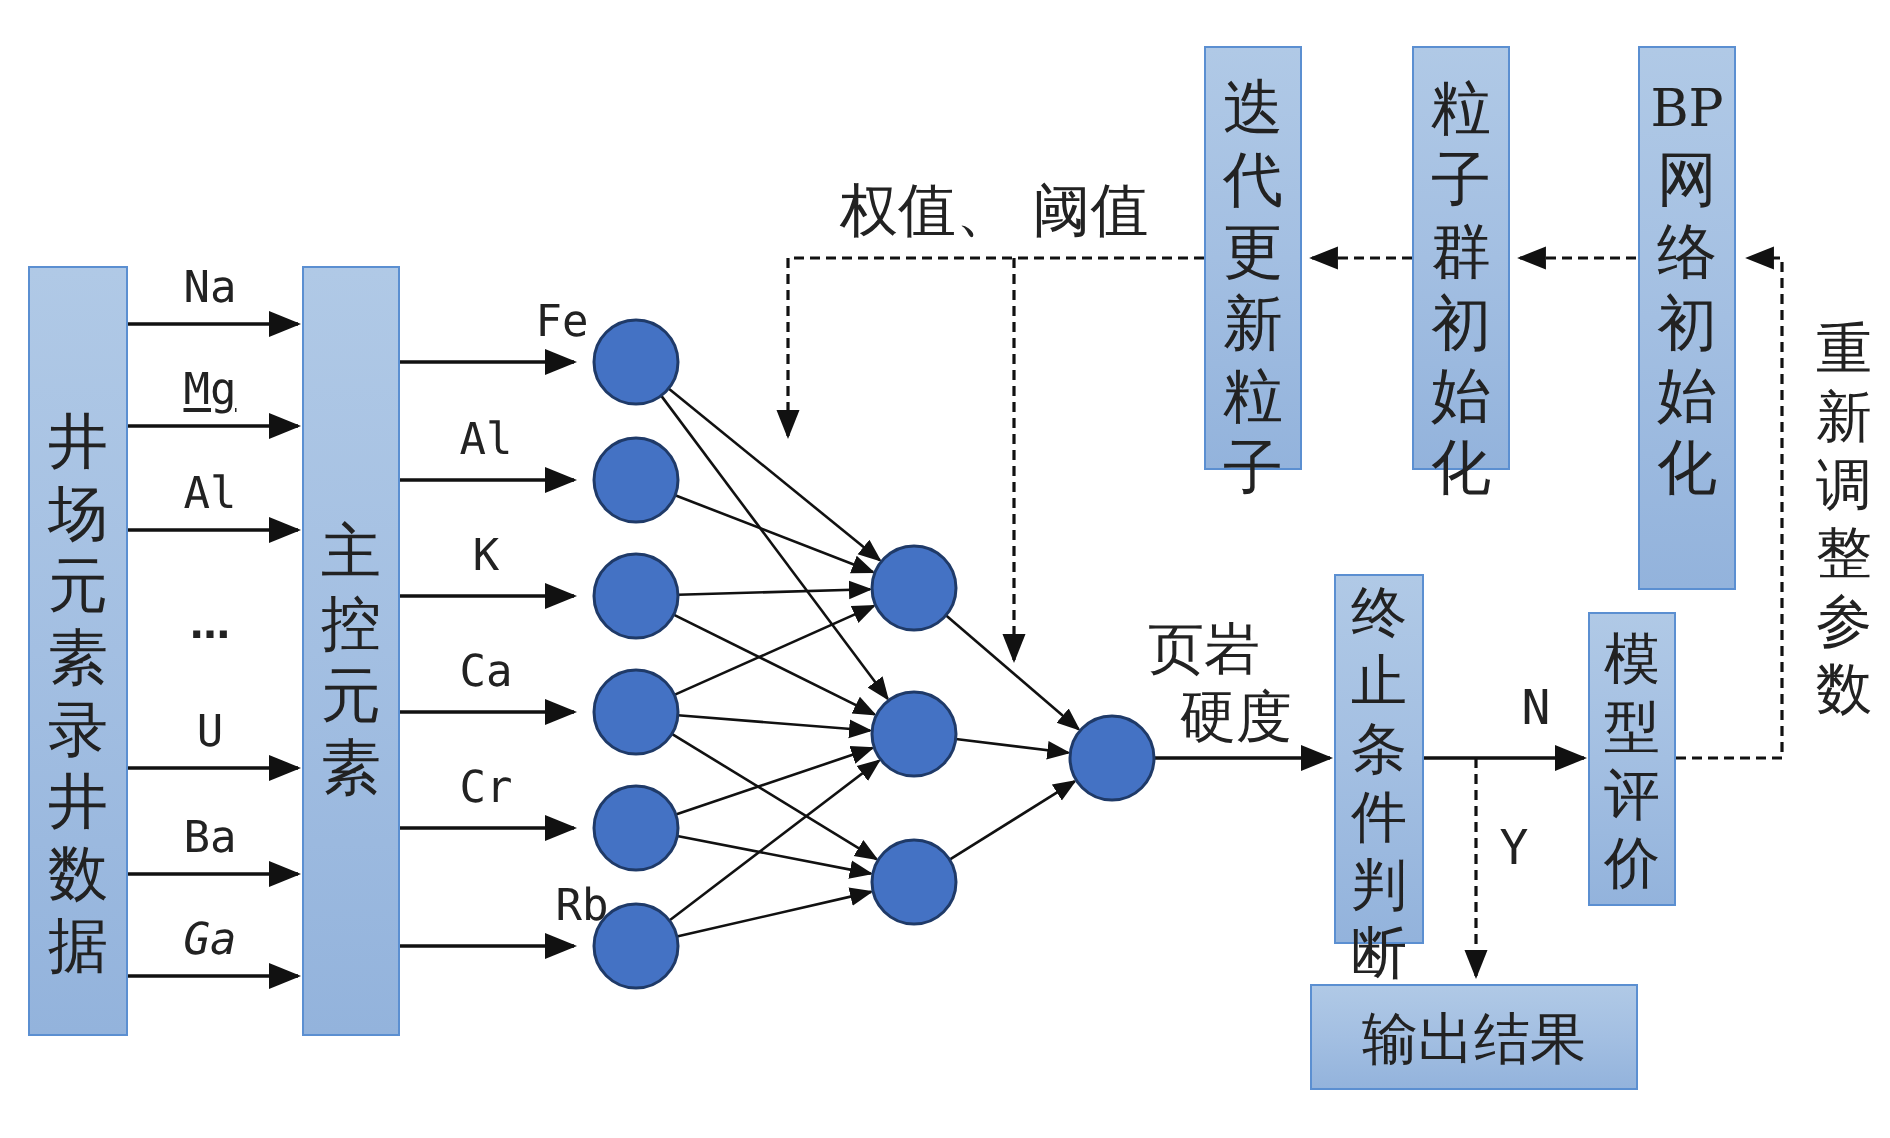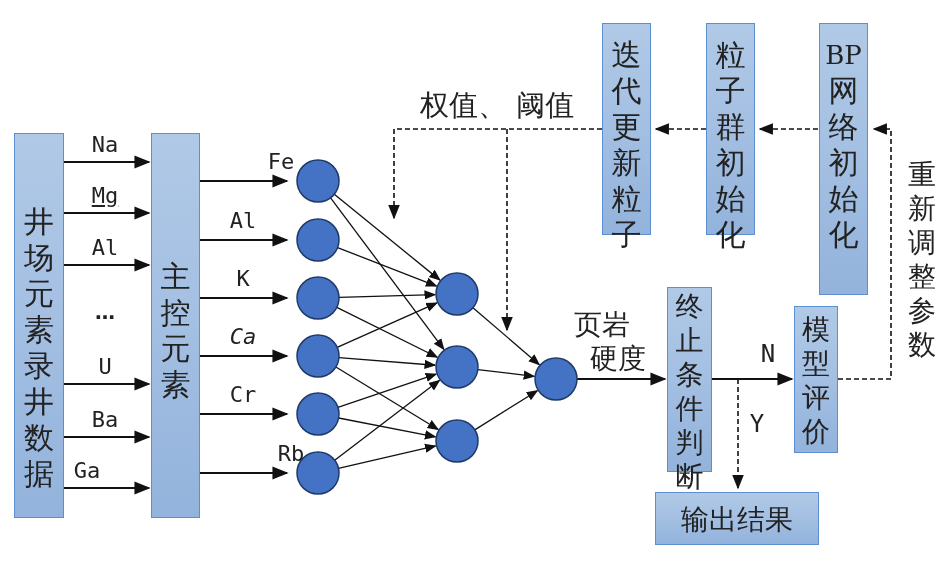--- a/index.html
+++ b/index.html
@@ -103,27 +103,27 @@
     </div>
 </div>
 
 <div id="input-labels">
     <div class="lbl" style="left: 105px; top: 132px;">Na</div>
     <div class="lbl" style="left: 105px; top: 183px; text-decoration: underline;">Mg</div>
     <div class="lbl" style="left: 105px; top: 235px;">Al</div>
     <div class="lbl" style="left: 105px; top: 300px; font-family: &quot;DejaVu Sans&quot;, sans-serif; font-size: 20px; font-weight: bold;">…</div>
     <div class="lbl" style="left: 105px; top: 354px;">U</div>
     <div class="lbl" style="left: 105px; top: 407px;">Ba</div>
-    <div class="lbl" style="left: 87px; top: 458px;">Ga</div>
+    <div class="lbl" style="left: 105px; top: 458px; font-style: italic;">Ga</div>
   </div>
 <div id="main-labels">
     <div class="lbl" style="left: 253px; top: 149px; margin-left: 28px;">Fe</div>
     <div class="lbl" style="left: 243px; top: 208px;">Al</div>
     <div class="lbl" style="left: 243px; top: 266px;">K</div>
-    <div class="lbl" style="left: 243px; top: 324px; font-style: italic;">Ca</div>
+    <div class="lbl" style="left: 243px; top: 324px;">Ca</div>
     <div class="lbl" style="left: 243px; top: 382px;">Cr</div>
     <div class="lbl" style="left: 243px; top: 441px; margin-left: 48px;">Rb</div>
   </div>
 
 <div class="htext" style="left:420px;top:86px;font-size:29px;">权值、 阈值</div>
 
 <div class="box" style="left:602px;top:23px;width:49px;height:212px;">
   <div class="vtext" id="vt-iterate" style="top:13px;">
       <span>迭</span>
       <span>代</span>

